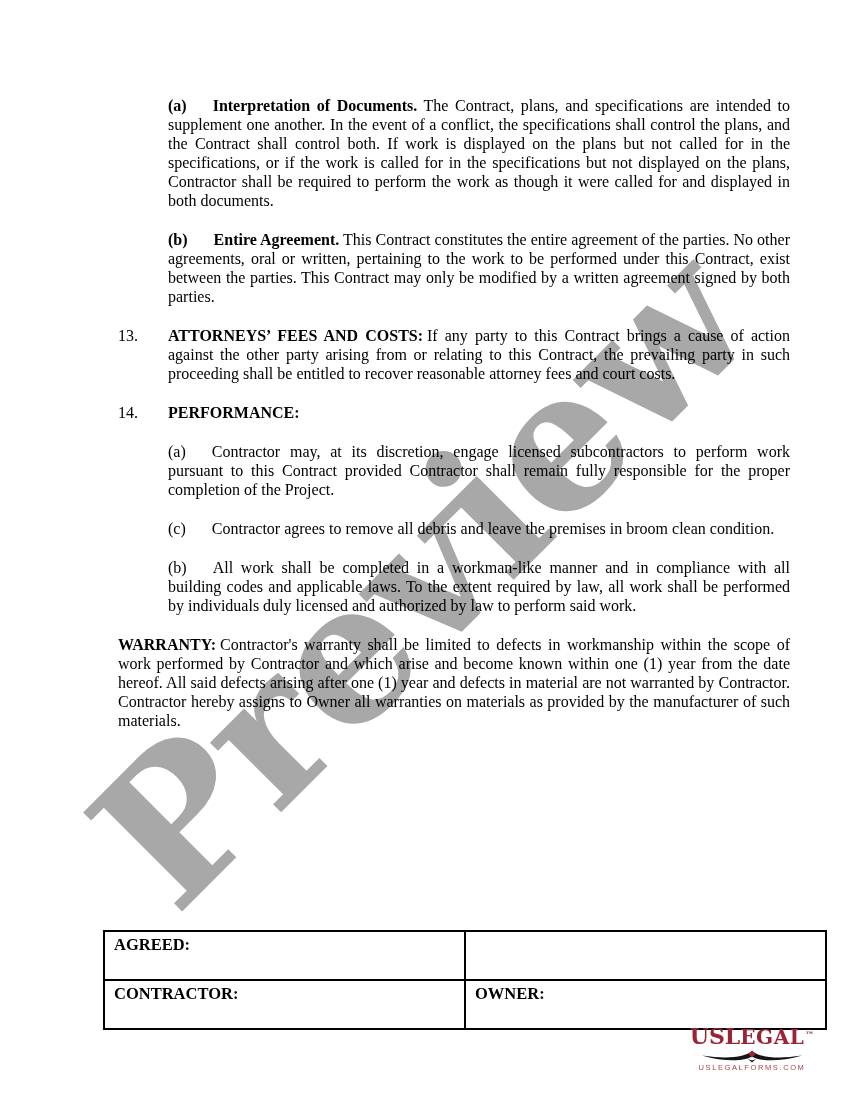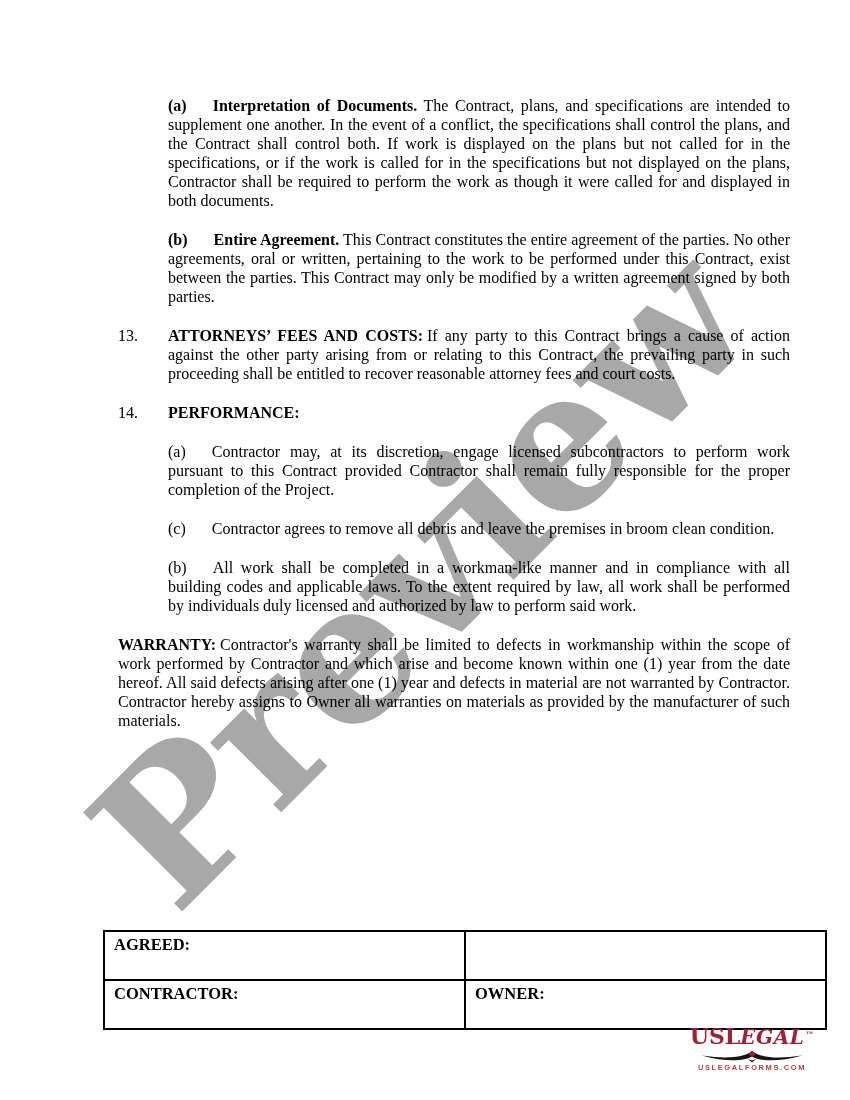--- a/index.html
+++ b/index.html
@@ -75,26 +75,26 @@
     z-index: 1;
   }
   .brand {
     font-family: "DejaVu Serif", serif;
     font-weight: bold;
     color: #9b2335;
     line-height: 26px;
     white-space: nowrap;
   }
   .brand .big   { font-size: 22px; }
-  .brand .small { font-size: 20px; letter-spacing: 0.5px; font-style: italic; }
+  .brand .small { font-size: 20px; letter-spacing: 0.5px; }
   .brand sup { font-size: 9px; vertical-align: super; margin-left: 1px; }
   .wings { display: block; margin: -2px auto 0 auto; width: 104px; height: 13px; }
   .site {
     font-family: "Liberation Sans", sans-serif;
-    font-weight: bold;
+    font-weight: normal;
     font-size: 7.5px;
     letter-spacing: 1.6px;
     color: #b04343;
     margin-top: 0px;
   }
 </style>
 </head>
 <body>
 
 <div class="page">

